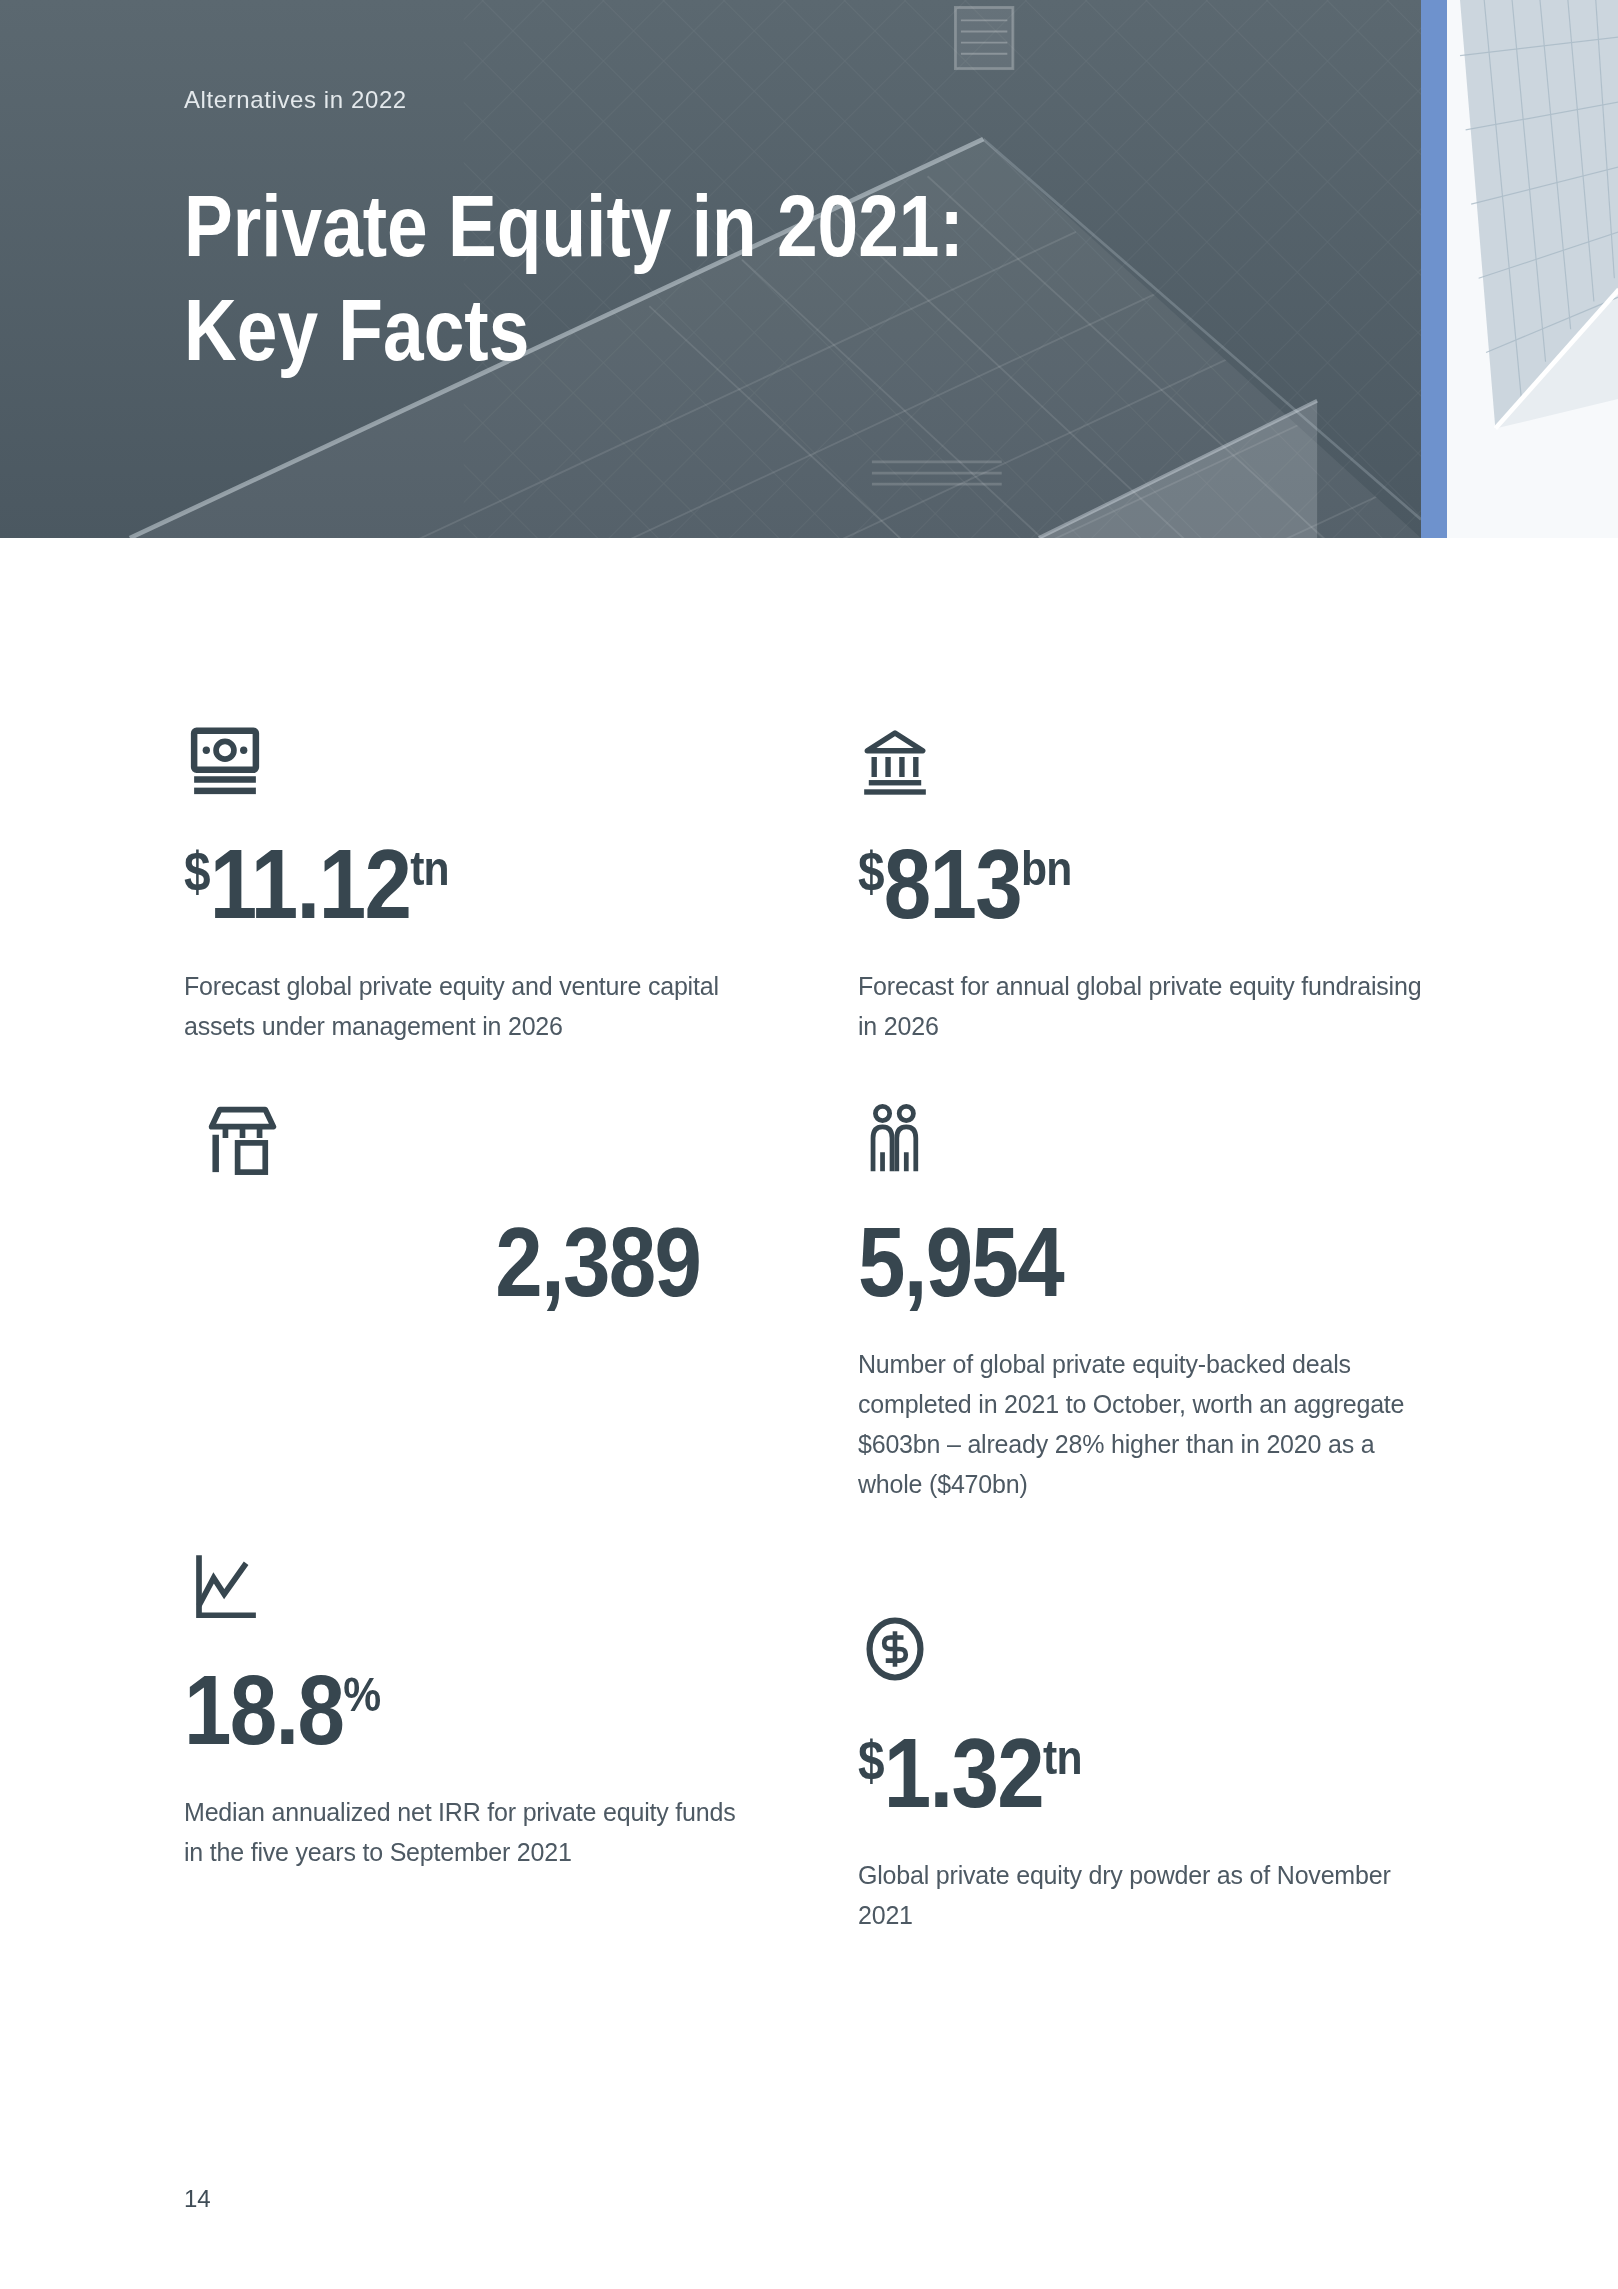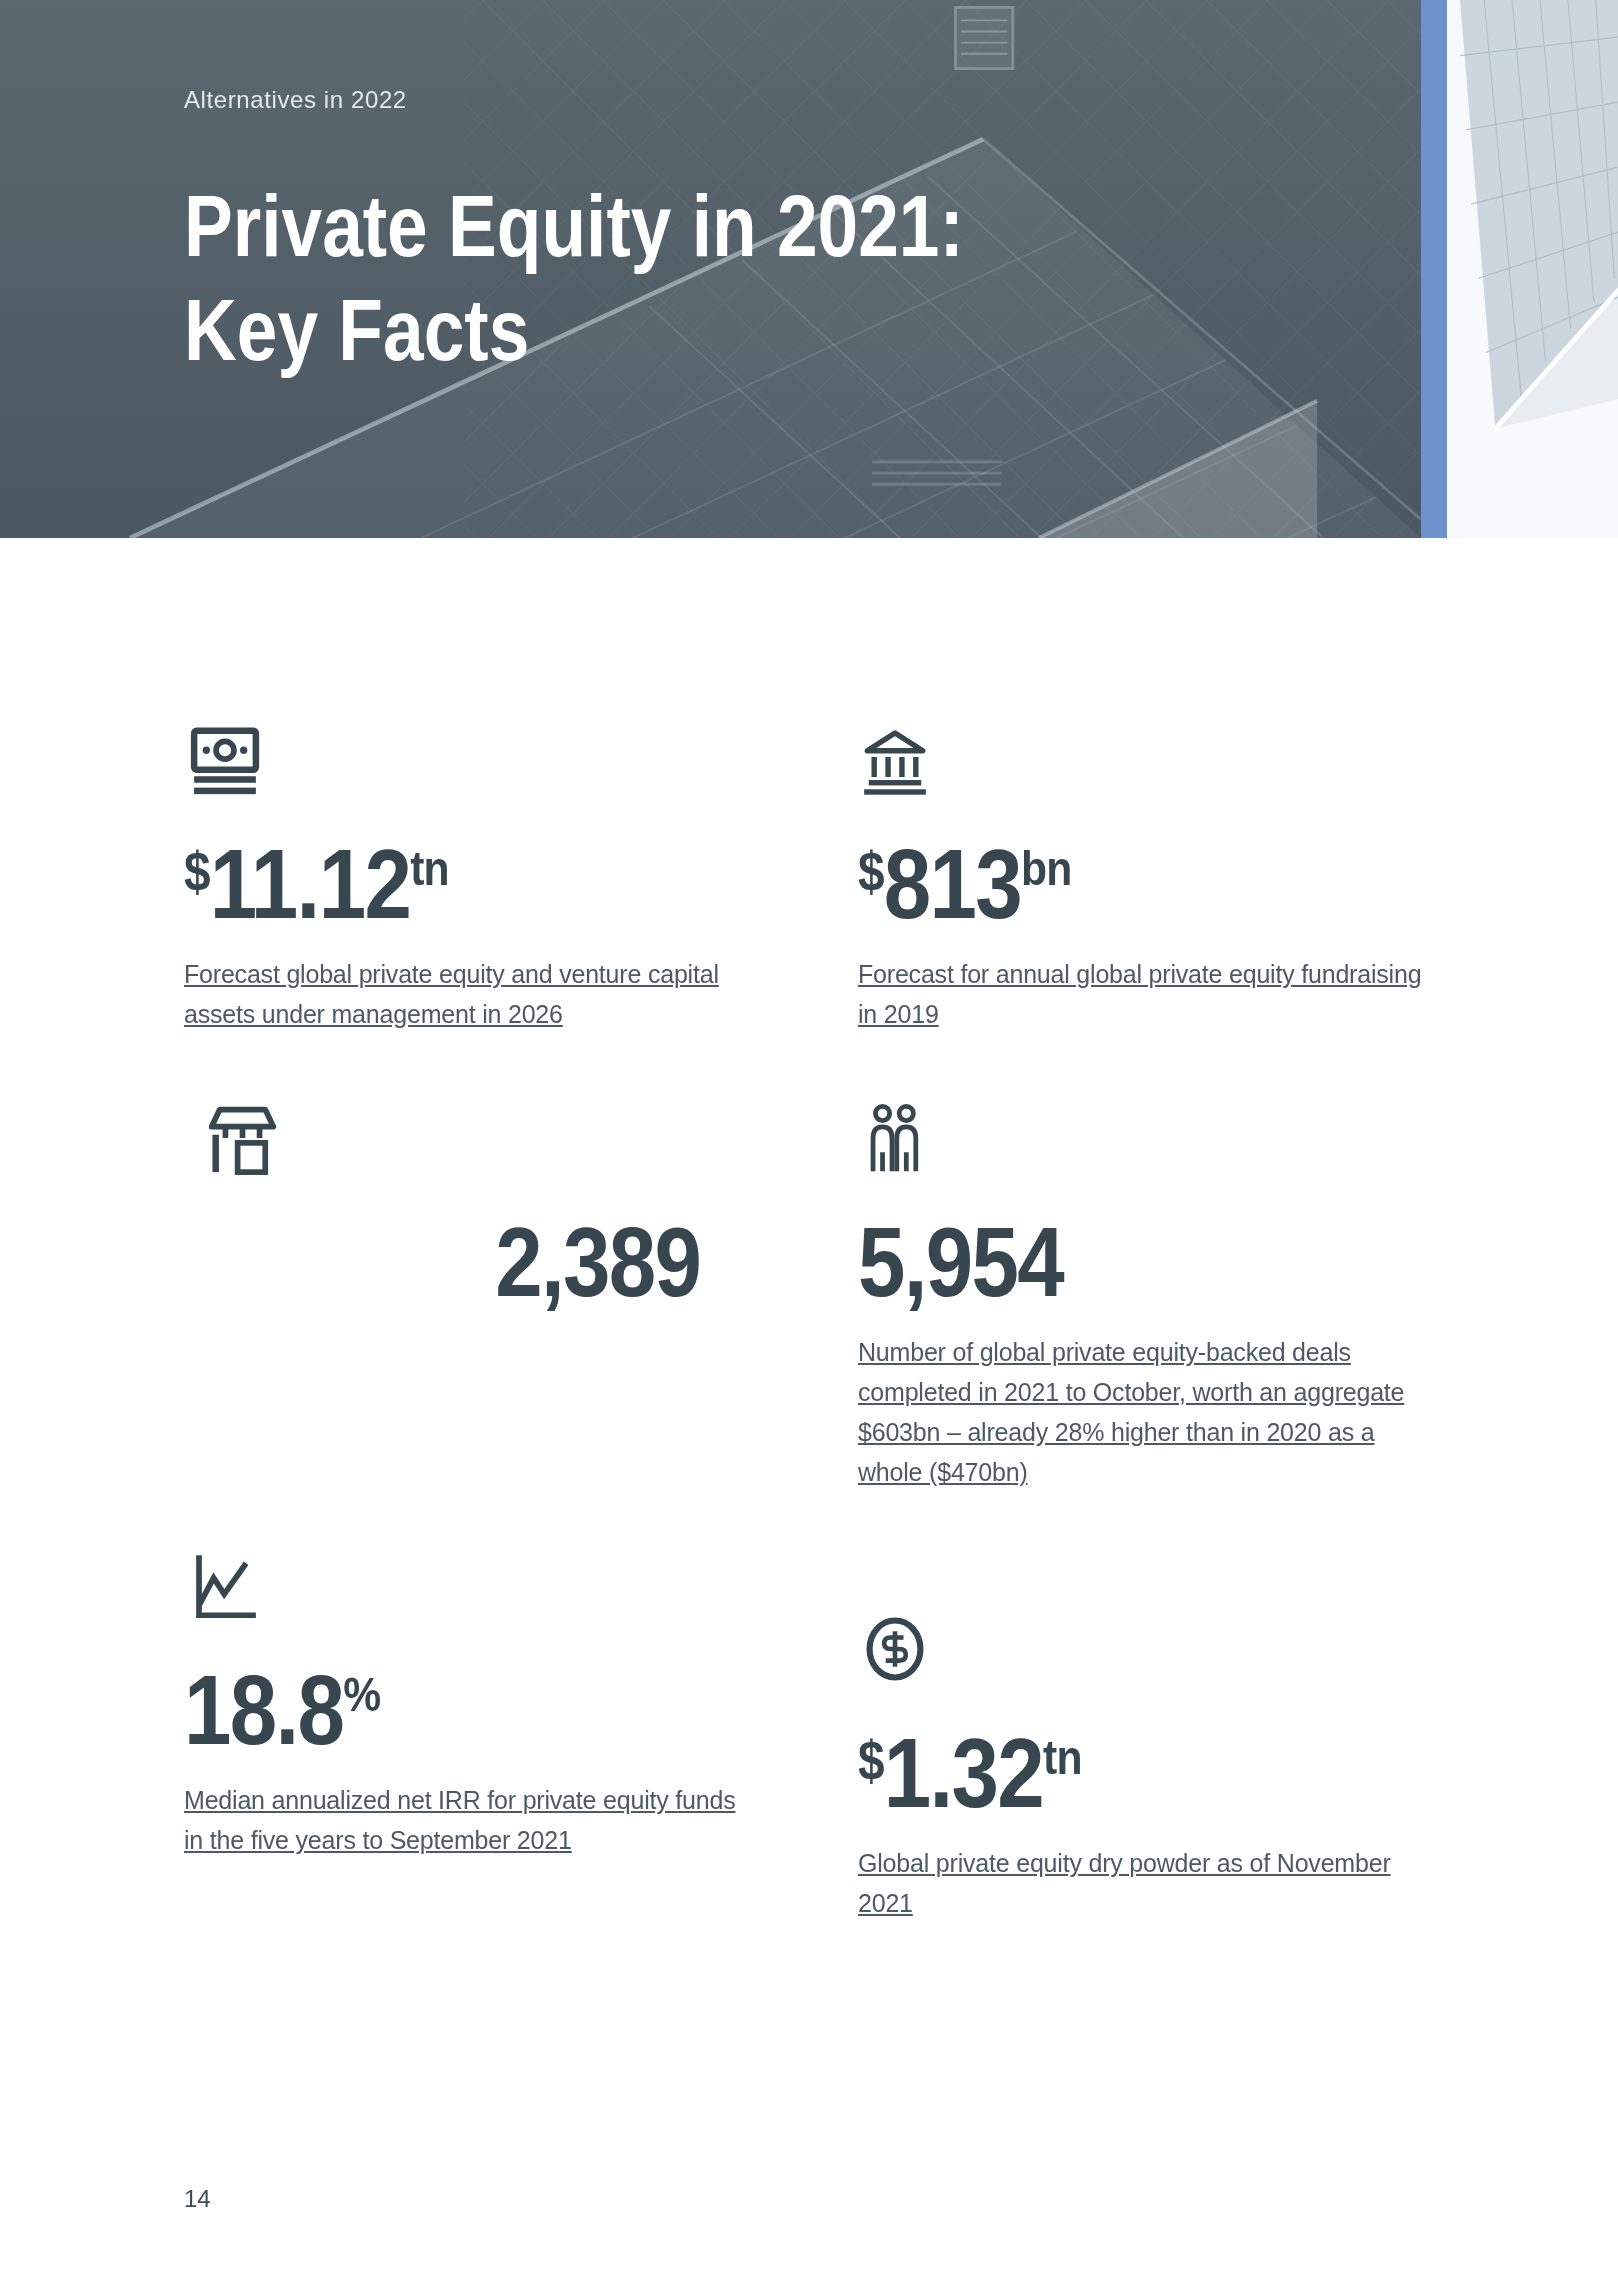--- a/index.html
+++ b/index.html
@@ -18,21 +18,21 @@
   .title{margin-top:58px;font-size:87px;line-height:104px;font-weight:700;color:#ffffff;
          transform:scaleX(.84);transform-origin:0 0;white-space:nowrap;}
   
   .stat{position:absolute;width:575px;}
   .stat-icon{height:78px;margin-bottom:20.4px;}
   .stat-icon svg{display:block;height:78px;}
   .stat-number{font-size:98px;line-height:98px;font-weight:700;color:#37464f;
                transform:scaleX(.87);transform-origin:0 0;white-space:nowrap;letter-spacing:-1.9px;}
   .stat-number .sym{font-size:.56em;vertical-align:.5em;letter-spacing:-0.9px;}
   .stat-number .sup{font-size:.5em;vertical-align:.68em;letter-spacing:-0.9px;}
-  .stat-desc{margin-top:20px;font-size:25px;line-height:40px;color:#4d5963;letter-spacing:-0.2px;text-decoration:underline;}
+  .stat-desc{margin-top:32px;font-size:25px;line-height:40px;color:#4d5963;letter-spacing:-0.2px;}
   .pos-l1{left:184px;top:721px;}  .pos-r1{left:858px;top:721px;}
   .pos-l2{left:200px;top:1099px;text-align:right;} .pos-r2{left:858px;top:1099px;}
   .pos-l3{left:184px;top:1547px;} .pos-r3{left:858px;top:1610px;}
   
   .page-number{position:absolute;left:184px;top:2182px;font-size:24px;line-height:33px;color:#3f4c56;}
   .ic{stroke:#37464f;fill:none;}
 </style>
 </head>
 <body>
 
@@ -127,21 +127,21 @@
   <div class="stat pos-r1">
     <div class="stat-icon">
       <svg viewBox="0 0 96 96" width="74" height="78">
         <path class="ic" d="M12 36 L48 13 L84 36 Z" stroke-width="7" stroke-linejoin="round"></path>
         <path class="ic" d="M21 44 V70 M39 44 V70 M57 44 V70 M75 44 V70" stroke-width="7"></path>
         <rect x="14" y="74" width="68" height="7" fill="#37464f"></rect>
         <rect x="8" y="86" width="80" height="7" fill="#37464f"></rect>
       </svg>
     </div>
     <div class="stat-number"><span class="sym">$</span><span>813</span><span class="sup">bn</span></div>
-    <div class="stat-desc">Forecast for annual global private equity fundraising in 2019</div>
+    <div class="stat-desc">Forecast for annual global private equity fundraising in 2026</div>
   </div>
 
   <div class="stat pos-l2">
     <div class="stat-icon">
       <svg viewBox="0 0 96 96" width="85" height="78">
         <path class="ic" d="M20 13 H76 L86 34 H10 Z" stroke-width="7" stroke-linejoin="round"></path>
         <path class="ic" d="M27 36 V48 M48 36 V48 M69 36 V48" stroke-width="7"></path>
         <path class="ic" d="M15 44 V90" stroke-width="8"></path>
         <rect class="ic" x="42" y="54" width="34" height="36" stroke-width="7"></rect>
       </svg>

